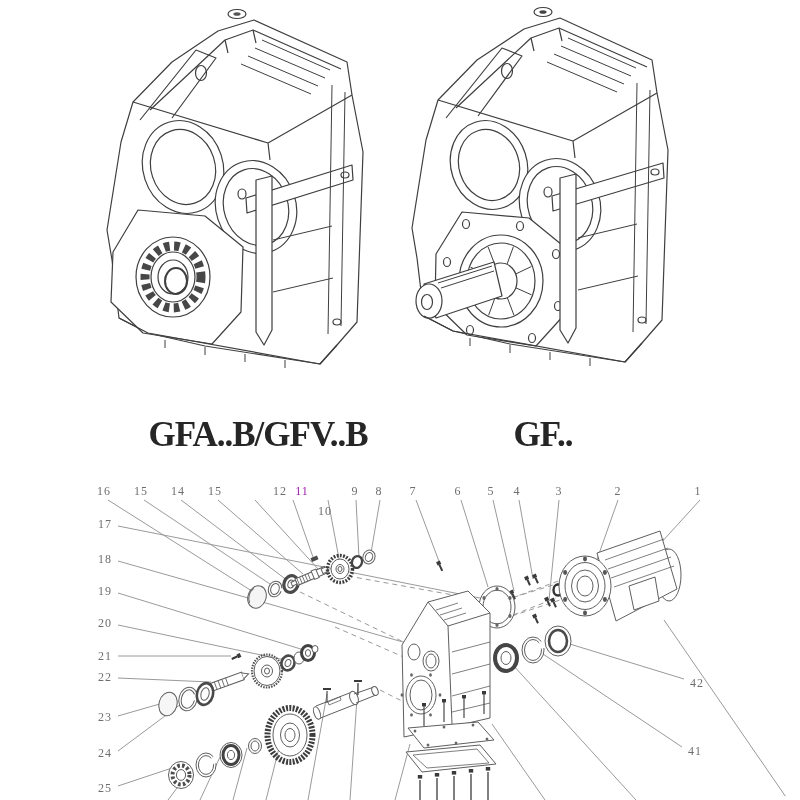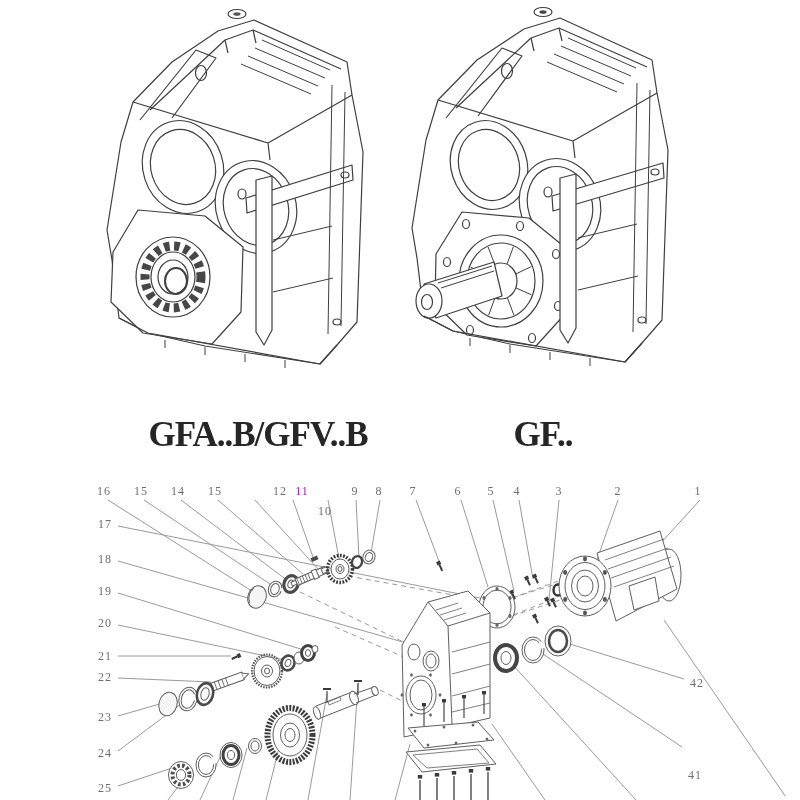--- a/index.html
+++ b/index.html
@@ -420,17 +420,17 @@
       <span class="callout" style="left: 104px; top: 491px; color: rgb(110, 110, 110);">16</span>
       <span class="callout" style="left: 105px; top: 524px; color: rgb(110, 110, 110);">17</span>
       <span class="callout" style="left: 105px; top: 559px; color: rgb(110, 110, 110);">18</span>
       <span class="callout" style="left: 105px; top: 591px; color: rgb(110, 110, 110);">19</span>
       <span class="callout" style="left: 105px; top: 623px; color: rgb(110, 110, 110);">20</span>
       <span class="callout" style="left: 105px; top: 656px; color: rgb(110, 110, 110);">21</span>
       <span class="callout" style="left: 105px; top: 677px; color: rgb(110, 110, 110);">22</span>
       <span class="callout" style="left: 105px; top: 717px; color: rgb(110, 110, 110);">23</span>
       <span class="callout" style="left: 105px; top: 753px; color: rgb(110, 110, 110);">24</span>
       <span class="callout" style="left: 105px; top: 788px; color: rgb(110, 110, 110);">25</span>
-      <span class="callout" style="left: 695px; top: 751px; color: rgb(110, 110, 110); margin-top: 24px;">41</span>
+      <span class="callout" style="left: 695px; top: 751px; color: rgb(110, 110, 110);">41</span>
       <span class="callout" style="left: 697px; top: 683px; color: rgb(110, 110, 110);">42</span>
     </div>
 
 </div>
 
 </body></html>

